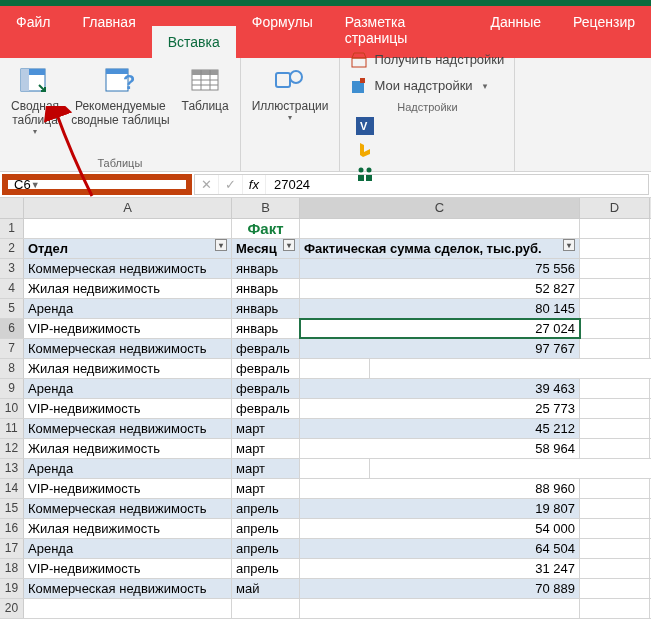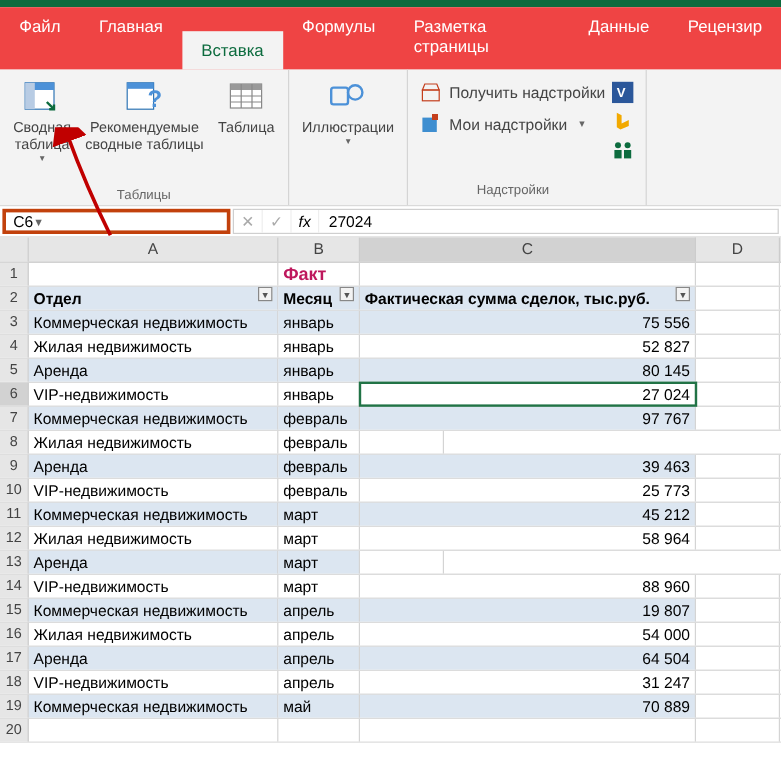--- a/index.html
+++ b/index.html
@@ -20,38 +20,38 @@
 .big-btn .icon { width: 32px; height: 32px; display: flex; align-items: center; justify-content: center; margin-bottom: 2px; }
 .big-btn .lbl { font-size: 12px; text-align: center; line-height: 14px; color: #444; white-space: pre-line; }
 .big-btn .drop-arrow { font-size: 8px; color: #666; }
 
 .addins-group { padding: 6px 10px; }
 .addin-row { display: flex; align-items: center; padding: 4px 0; font-size: 13px; color: #444; cursor: pointer; gap: 6px; }
 .addin-icons { display: flex; flex-direction: column; gap: 6px; padding: 4px 0 0 6px; }
 .addin-icons .sicon { width: 18px; height: 18px; }
 
 .formula-bar { display: flex; align-items: stretch; border-bottom: 1px solid #d4d4d4; height: 26px; background: #fff; }
-.name-box { width: 190px; border: 3px solid #c2410c; margin: 2px; display: flex; align-items: center; padding: 0 6px; justify-content: flex-start; }
+.name-box { width: 190px; border: 6px solid #c2410c; margin: 2px; display: flex; align-items: center; padding: 0 6px; justify-content: flex-start; }
 .name-box .drop { font-size: 9px; color: #666; }
 .fx-sect { display: flex; align-items: center; border: 1px solid #cfcfcf; margin: 2px 2px 2px 0; flex: 1; }
 .fx-btn { padding: 0 6px; color: #aaa; border-right: 1px solid #eee; height: 100%; display: flex; align-items: center; }
 .fx-btn.lbl { font-style: italic; color: #000000; }
 .fx-val { padding: 0 8px; flex: 1; }
 
 .sheet { position: relative; }
 .col-headers { display: flex; background: #e6e6e6; border-bottom: 1px solid #ccc; }
 .corner { width: 24px; border-right: 1px solid #ccc; background: #e6e6e6; height: 20px; }
 .col-h { text-align: center; border-right: 1px solid #ccc; font-size: 13px; color: #444; height: 20px; line-height: 20px; }
 .col-h.sel { background: #d2d2d2; }
 
 .grid-row { display: flex; border-bottom: 1px solid #d4d4d4; }
 .row-h { width: 24px; background: #e6e6e6; border-right: 1px solid #ccc; text-align: center; font-size: 12px; color: #444; line-height: 19px; }
 .row-h.sel { background: #d2d2d2; }
 .cell { border-right: 1px solid #d4d4d4; padding: 0 4px; height: 19px; line-height: 19px; font-size: 13px; overflow: hidden; white-space: nowrap; }
-.cell.title { text-align: left; font-weight: bold; color: #be185d; font-size: 15px; }
+.cell.title { text-align: center; font-weight: bold; color: #15803d; font-size: 15px; }
 .cell.hdr { font-weight: bold; background: #dce6f1; display: flex; justify-content: space-between; align-items: flex-start; }
 .cell.hdr .filt { width: 12px; height: 12px; border: 1px solid #888; background: #f3f3f3; display: flex; align-items: center; justify-content: center; margin-left: 2px; flex-shrink: 0; }
 .cell.hdr .filt::after { content: "▾"; font-size: 8px; color: #555; }
 .cell.band { background: #dce6f1; }
 .cell.num { text-align: right; }
 .cell.sel { outline: 2px solid #217346; outline-offset: -1px; position: relative; z-index: 2; }
 
 .arrow-overlay { position: absolute; pointer-events: none; z-index: 5; }
 
 
@@ -129,21 +129,21 @@
               <circle cx="22" cy="12" r="6" fill="none" stroke="#4c91d8" stroke-width="2"></circle>
             </svg>
         </div>
         <div class="lbl">Иллюстрации</div>
         <div class="drop-arrow">▾</div>
       </div>
     </div>
     <div class="ribbon-group-label">&nbsp;</div>
   </div>
 
-  <div class="ribbon-group addins-group" style="flex-direction:row;justify-content:center;">
+  <div class="ribbon-group addins-group" style="flex-direction:column;justify-content:center;">
     <div style="display:flex;flex-direction:column;flex:1;">
       <div style="flex:1;">
         <div class="addin-row">
           <svg width="18" height="18" viewBox="0 0 18 18">
               <rect x="2" y="7" width="14" height="9" fill="none" stroke="#c43e1c"></rect>
               <path d="M2 7 L4 2 L14 2 L16 7 Z" fill="none" stroke="#c43e1c"></path>
             </svg>
           <span>Получить надстройки</span>
         </div>
         <div class="addin-row">

